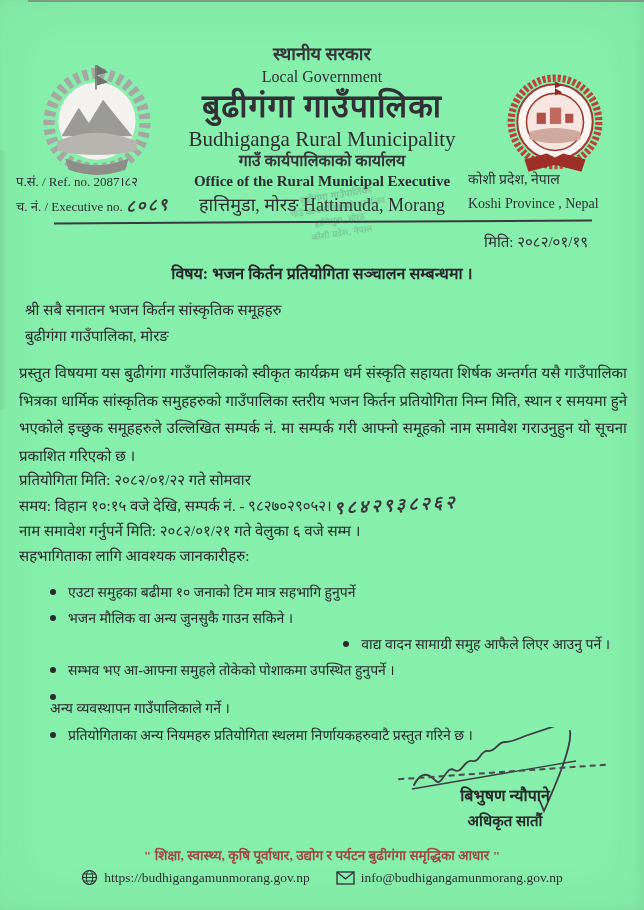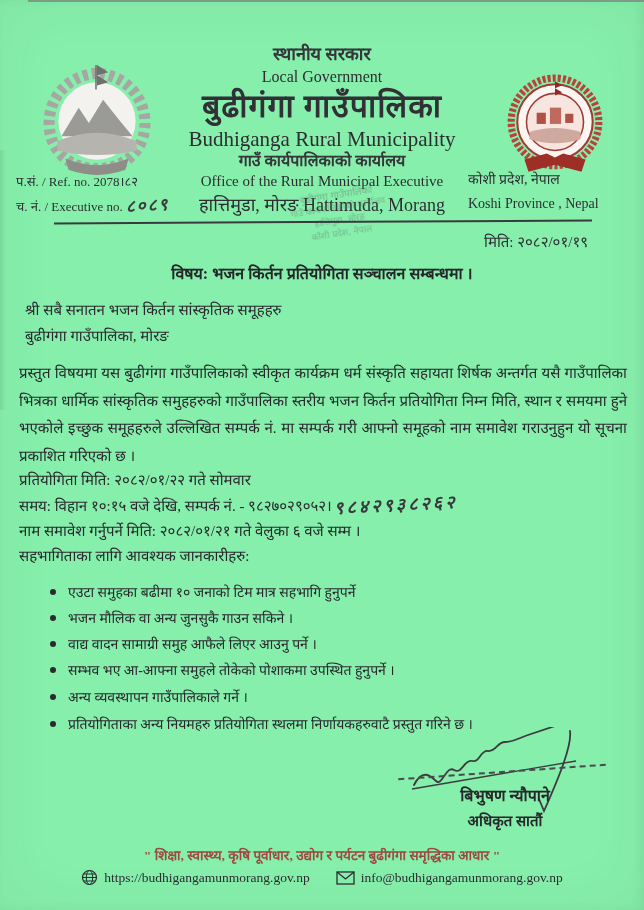--- a/index.html
+++ b/index.html
@@ -12,21 +12,21 @@
   }
   .scan-top{position:absolute;top:0;left:28px;right:0;height:2px;background:#777;opacity:.65;}
   .scan-left{position:absolute;top:150px;left:0;width:6px;height:260px;background:linear-gradient(to right,rgba(0,0,0,.07),transparent);}
   
   .hdr{position:absolute;top:44px;left:0;right:0;text-align:center;line-height:1.15;}
   .np-small{font-size:18px;font-weight:bold;color:#35353a;}
   .en-small{font-size:16px;color:#2d2d31;margin-top:3px;}
   .np-big{font-size:32px;font-weight:bold;color:#303036;margin-top:2px;letter-spacing:1px;}
   .en-mid{font-size:21px;color:#2d2d31;margin-top:2px;}
   .np-office{font-size:16px;font-weight:bold;color:#35353a;margin-top:1px;}
-  .en-office{font-size:15px;color:#2d2d31;margin-top:3px;}
+  .en-office{font-size:15px;color:#2d2d31;margin-top:3px;font-weight:bold;}
   .addr-line{font-size:18px;color:#2d2d31;margin-top:4px;}
   .emblem{position:absolute;top:60px;left:36px;width:122px;height:122px;}
   .seal{position:absolute;top:74px;left:502px;width:106px;height:106px;}
   .refblk{position:absolute;top:170px;left:16px;font-size:13px;color:#2e2e32;line-height:24px;white-space:nowrap;}
   .hand{display:inline-block;font-size:17px;color:#3a3a3e;transform:rotate(-3deg);letter-spacing:2px;font-style:italic;font-weight:bold;}
   .provblk{position:absolute;top:168px;left:468px;font-size:14px;line-height:24px;color:#2e2e32;white-space:nowrap;}
   .hrule{position:absolute;top:221px;left:54px;width:538px;height:2px;background:#3a3a3e;transform:rotate(-.3deg);}
   .dateline{position:absolute;top:231px;right:56px;font-size:15px;color:#2e2e32;}
   
   .stamp{
@@ -92,21 +92,21 @@
     <div class="np-big">बुढीगंगा गाउँपालिका</div>
     <div class="en-mid">Budhiganga Rural Municipality</div>
     <div class="np-office">गाउँ कार्यपालिकाको कार्यालय</div>
     <div class="en-office">Office of the Rural Municipal Executive</div>
     <div class="addr-line">हात्तिमुडा, मोरङ Hattimuda, Morang</div>
   </div>
 
   <div class="refblk">
     <div>
       <span>प.सं. / Ref. no.</span>
-      <span>2078।८२</span>
+      <span>2087।८२</span>
     </div>
     <div>
       <span>च. नं. / Executive no.</span>
       <span class="hand">८०८९</span>
     </div>
   </div>
 
   <div class="provblk">
     <div>कोशी प्रदेश, नेपाल</div>
     <div>Koshi Province , Nepal</div>
@@ -142,29 +142,29 @@
 
   <div class="bullets">
     <div class="bullet-row">
         <span class="dot"></span>
         <span>एउटा समुहका बढीमा १० जनाको टिम मात्र सहभागि हुनुपर्ने</span>
       </div>
     <div class="bullet-row" style="margin-bottom:9px;">
         <span class="dot"></span>
         <span>भजन मौलिक वा अन्य जुनसुकै गाउन सकिने ।</span>
       </div>
-    <div class="bullet-row" style="margin-bottom:9px;">
+    <div class="bullet-row" style="margin-bottom:9px;justify-content:flex-end;">
         <span class="dot"></span>
         <span>वाद्य वादन सामाग्री समुह आफैले लिएर आउनु पर्ने ।</span>
       </div>
     <div class="bullet-row" style="margin-bottom:10px;">
         <span class="dot"></span>
         <span>सम्भव भए आ-आफ्ना समुहले तोकेको पोशाकमा उपस्थित हुनुपर्ने ।</span>
       </div>
-    <div class="bullet-row" style="margin-bottom:10px;">
+    <div class="bullet-row" style="margin-bottom:10px;flex-direction:column;">
         <span class="dot"></span>
         <span>अन्य व्यवस्थापन गाउँपालिकाले गर्ने ।</span>
       </div>
     <div class="bullet-row">
         <span class="dot"></span>
         <span>प्रतियोगिताका अन्य नियमहरु प्रतियोगिता स्थलमा निर्णायकहरुवाटै प्रस्तुत गरिने छ ।</span>
       </div>
   </div>
 
   <svg class="sig-scribble" viewBox="0 0 210 100">

